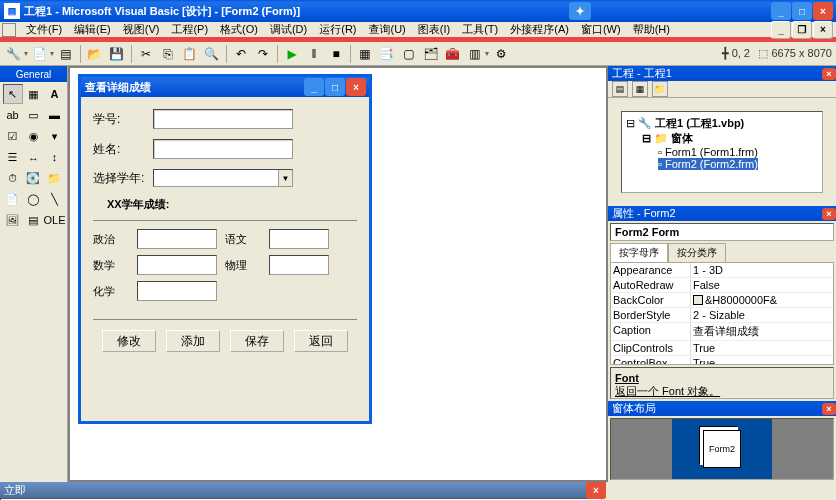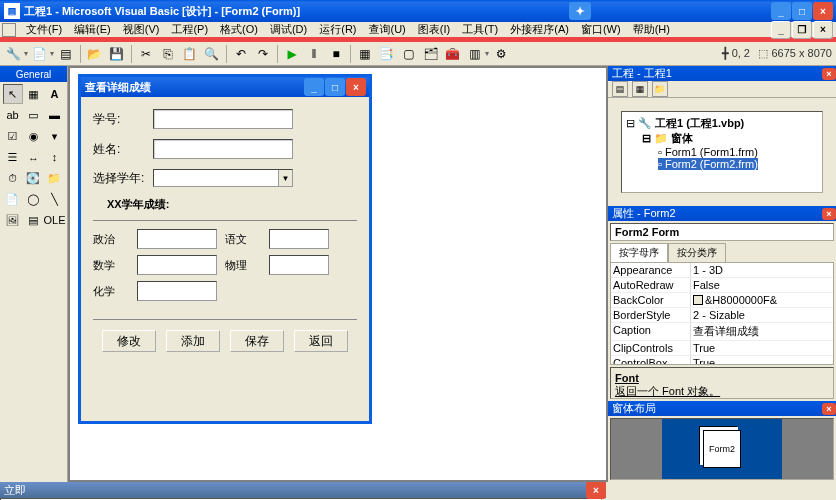--- a/index.html
+++ b/index.html
@@ -58,21 +58,21 @@
 .tabs { display: flex; margin: 0 2px; }
 .tab { padding: 2px 8px; border: 1px solid #aca899; background: #ece9d8; font-size: 10px; border-bottom: none; }
 .tab.active { background: white; }
 .props-grid { background: white; border: 1px solid #aca899; margin: 0 2px; height: 138px; overflow-y: auto; font-size: 10px; }
 .prow { display: flex; border-bottom: 1px solid #eee; }
 .pkey { width: 80px; padding: 1px 2px; border-right: 1px solid #ddd; }
 .pval { flex: 1; padding: 1px 2px; display: flex; align-items: center; gap: 2px; }
 .swatch { width: 10px; height: 10px; border: 1px solid #000; display: inline-block; }
 .pdesc { padding: 4px; font-size: 10px; border: 1px inset #aca899; margin: 2px; height: 32px; text-decoration: underline; }
 .layout-panel { flex: 1; background: #808080; margin: 2px; display: flex; align-items: center; justify-content: center; border: 1px inset #aca899; }
-.layout-box { width: 120px; height: 60px; background: #004b9c; display: flex; align-items: center; justify-content: center; }
+.layout-box { width: 100px; height: 60px; background: #004b9c; display: flex; align-items: center; justify-content: center; }
 .layout-form { width: 38px; height: 38px; background: white; border: 1px solid #000; font-size: 9px; display: flex; align-items: center; justify-content: center; box-shadow: -3px -3px 0 #fff, -4px -4px 0 #000; }
 .immediate { height: 16px; background: linear-gradient(to bottom, #6a8fc8, #4a6f98); color: white; font-size: 10px; padding-left: 4px; display: flex; align-items: center; }
 .immediate .winbtn { margin-left: auto; }
 .imm-body { height: 18px; background: white; border: 1px inset #aca899; margin-right: 4px; }
 </style>
 </head>
 <body>
 
 <div class="titlebar">
   <span class="titlebar-icon">▤</span>

